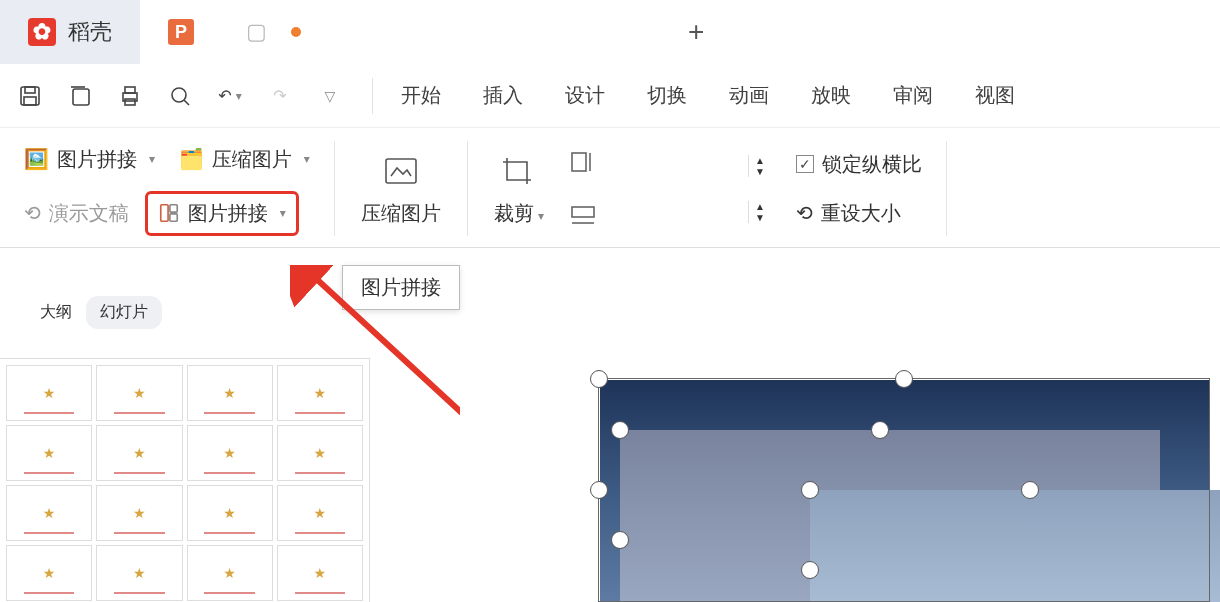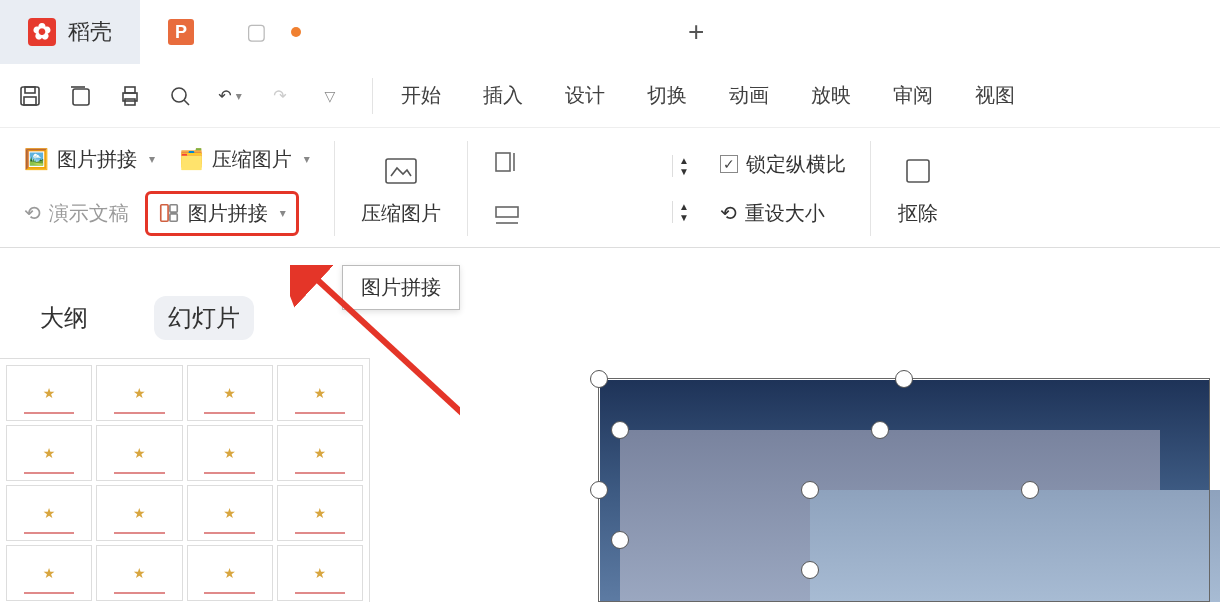--- a/index.html
+++ b/index.html
@@ -22,22 +22,22 @@
   .row{display:flex;align-items:center;gap:8px;}
   .btn{display:flex;align-items:center;gap:8px;font-size:20px;padding:4px 8px;white-space:nowrap;}
   .btn.gray{color:#9a9a9a;}
   .vsep{width:1px;height:95px;background:#e4e4e4;margin:0 10px;}
   .bigbtn{display:flex;flex-direction:column;align-items:center;gap:8px;font-size:20px;padding:4px 10px;}
   .bigbtn .ico{width:42px;height:42px;display:flex;align-items:center;justify-content:center;color:#555;}
   .hl{border:3px solid #e43528;border-radius:6px;padding:6px 10px!important;}
   .caret{font-size:12px;color:#888;margin-left:4px;}
   .chk{width:18px;height:18px;border:1px solid #888;display:inline-flex;align-items:center;justify-content:center;font-size:14px;color:#444;}
   .tooltip{position:absolute;left:342px;top:265px;background:#fff;border:1px solid #bbb;padding:8px 18px;font-size:20px;box-shadow:0 2px 6px rgba(0,0,0,.12);}
-  .panel-tabs{position:absolute;left:40px;top:296px;display:flex;gap:22px;align-items:center;font-size:24px;}
-  .panel-tabs .sel{background:#eef0f4;border-radius:12px;padding:6px 14px;margin-left:44px;}
+  .panel-tabs{position:absolute;left:40px;top:296px;display:flex;gap:14px;align-items:center;font-size:16px;}
+  .panel-tabs .sel{background:#eef0f4;border-radius:12px;padding:6px 14px;}
   .thumbs{position:absolute;left:0;top:358px;width:370px;height:244px;overflow:hidden;border-right:1px solid #ddd;border-top:1px solid #ddd;display:grid;grid-template-columns:repeat(4,1fr);grid-auto-rows:56px;gap:4px;padding:6px;}
   .thumb{background:#fff;border:1px solid #ddd;position:relative;display:flex;align-items:center;justify-content:center;}
   .thumb::before{content:"★";color:#d8a640;font-size:14px;}
   .thumb::after{content:"";position:absolute;bottom:6px;left:20%;right:20%;height:2px;background:#e08a8a;}
   .canvas{position:absolute;left:460px;top:360px;right:0;bottom:0;background:#fff;}
   .imgstack{position:absolute;left:120px;top:10px;right:10px;bottom:0;}
   .pic{position:absolute;background:linear-gradient(180deg,#1e3358 0%,#3d5a82 50%,#5d7ba3 100%);}
   .p1{left:20px;top:10px;right:0;bottom:0;}
   .p2{left:40px;top:60px;width:540px;height:180px;background:linear-gradient(180deg,#79839e,#9ca9c2);}
   .p3{left:230px;top:120px;width:430px;height:150px;background:linear-gradient(180deg,#8ea2bd,#b0c4db);}
@@ -150,20 +150,29 @@
           <rect x="5" y="5" width="30" height="24" rx="2"></rect>
           <path d="M10 22l6-8 6 6 4-4 4 6"></path>
         </svg>
       </span>
     <span>压缩图片</span>
   </div>
 
 
   <div class="vsep"></div>
 
+  <div class="bigbtn">
+    <span class="ico">
+        <svg width="40" height="34" viewBox="0 0 40 34" fill="none" stroke="#555" stroke-width="1.6">
+          <path d="M8 4v22h24"></path>
+          <path d="M4 8h24v22"></path>
+        </svg>
+      </span>
+    <span><span>裁剪</span><span class="caret">▾</span></span>
+  </div>
 
   <div class="grp" style="gap:20px;">
     <div class="btn">
         <svg width="30" height="26" viewBox="0 0 30 26" fill="none" stroke="#666" stroke-width="1.6">
           <rect x="4" y="4" width="14" height="18"></rect>
           <path d="M22 4v18"></path>
         </svg>
       </div>
     <div class="btn">
         <svg width="30" height="26" viewBox="0 0 30 26" fill="none" stroke="#666" stroke-width="1.6">
@@ -194,28 +203,20 @@
       <span>锁定纵横比</span>
     </div>
     <div class="btn">
       <span>⟲</span>
       <span>重设大小</span>
     </div>
   </div>
 
   <div class="vsep"></div>
 
-  <div class="bigbtn" style="padding-right:0;">
-    <span class="ico">
-        <svg width="30" height="34" viewBox="0 0 30 34" fill="none" stroke="#555" stroke-width="1.6">
-          <rect x="4" y="6" width="22" height="22" rx="2"></rect>
-        </svg>
-      </span>
-    <span>抠除</span>
-  </div>
 </div>
 
 <div class="tooltip">
   <span>图片拼接</span>
 </div>
 
 <svg class="arrow" width="280" height="240">
   <defs>
       <marker id="ah" markerWidth="12" markerHeight="12" refX="2" refY="6" orient="auto">
         <path d="M0,0 L12,6 L0,12 Z" fill="#e43528"></path>

